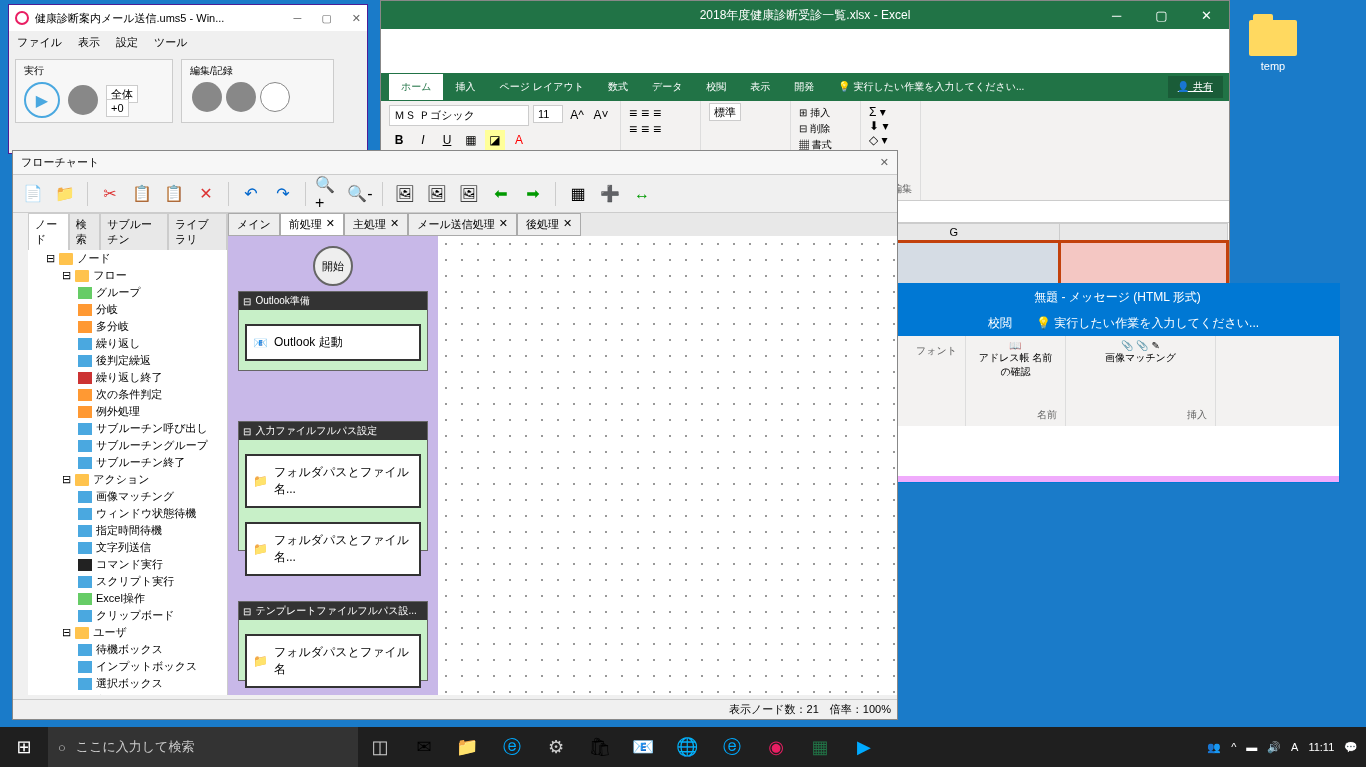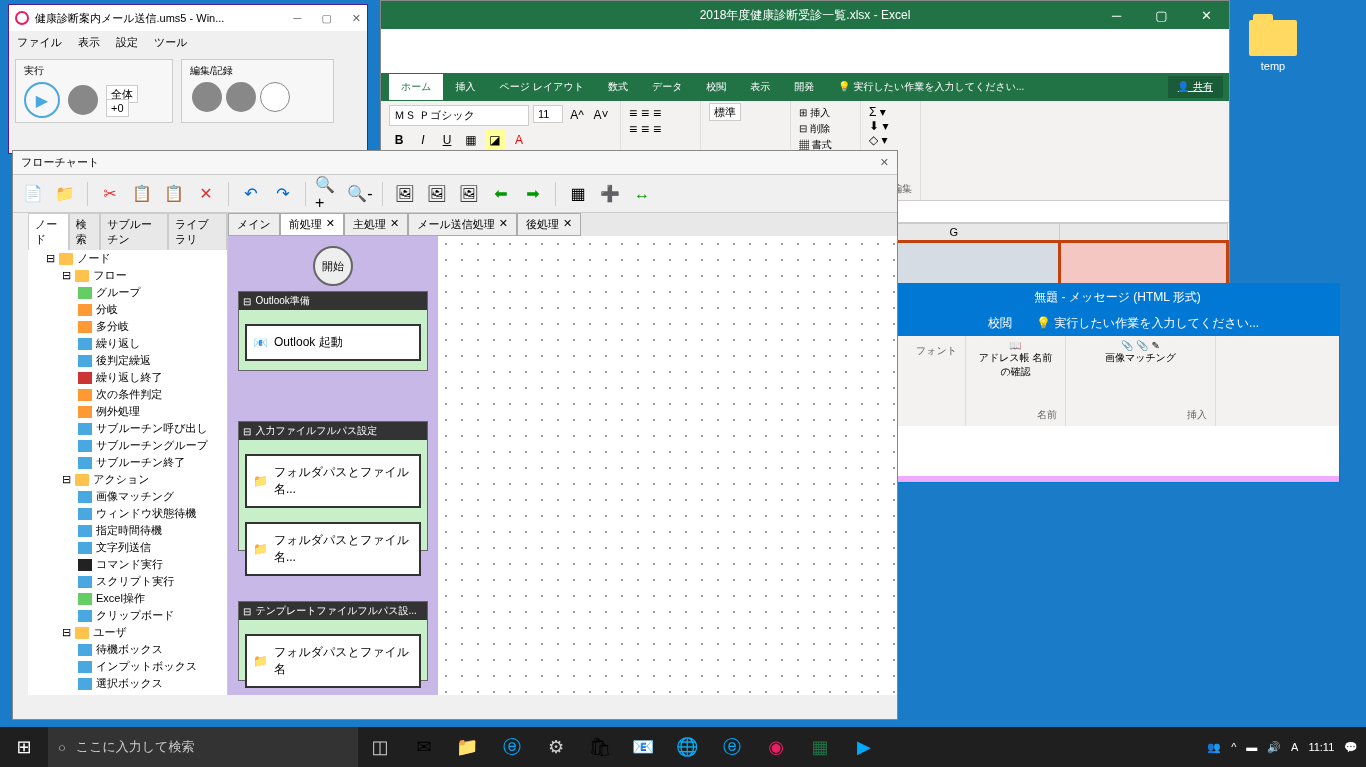--- a/index.html
+++ b/index.html
@@ -410,20 +410,23 @@
           <div class="flownode-box">📁 <span>フォルダパスとファイル名...</span></div>
           <div class="flownode-box">📁 <span>フォルダパスとファイル名...</span></div>
         </div>
         <div class="flownode" style="top:365px;height:80px">
           <div class="flownode-hdr">⊟ <span>テンプレートファイルフルパス設...</span></div>
           <div class="flownode-box">📁 <span>フォルダパスとファイル名</span></div>
         </div>
       </div>
     </div>
   </div>
+  <div class="flow-status">
+    <span>表示ノード数：21</span>　<span>倍率：100%</span>
+  </div>
 </div>
 
 <div class="taskbar">
   <div class="start">⊞</div>
   <div class="search">○ <span>ここに入力して検索</span></div>
   <div class="tbicon" style="color:#ccc">◫</div>
   <div class="tbicon">✉</div>
   <div class="tbicon">📁</div>
   <div class="tbicon" style="color:#0af">ⓔ</div>
   <div class="tbicon" style="color:#ccc">⚙</div>

